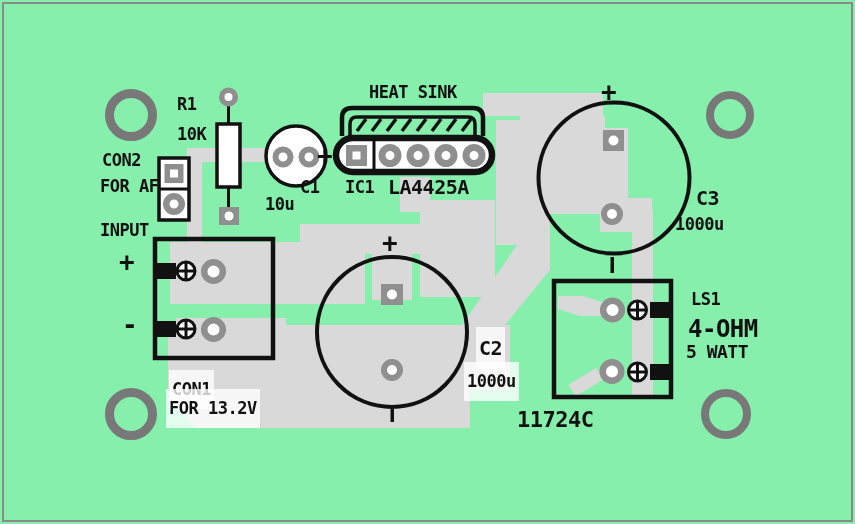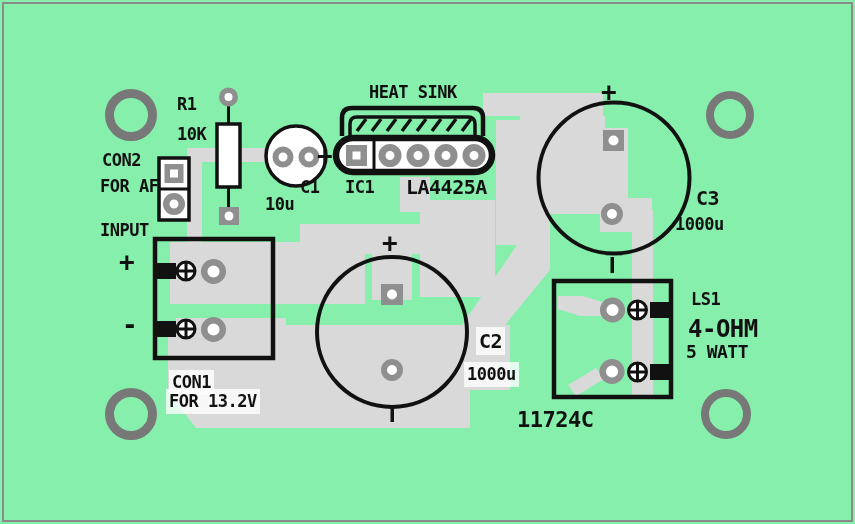--- a/index.html
+++ b/index.html
@@ -4,21 +4,21 @@
 <style>
   html,body{margin:0;padding:0;background:#fff;}
   #canvas{position:relative;width:855px;height:524px;background:#86efac;overflow:hidden;
           font-family:"DejaVu Sans Mono", monospace;}
   #frame{position:absolute;inset:2px;border:2.5px solid #8a8a8a;pointer-events:none;}
   svg{position:absolute;left:0;top:0;}
   .lbl{position:absolute;font-weight:bold;color:#111;font-size:17px;line-height:1;
        letter-spacing:-0.5px;white-space:pre;}
   .big{font-size:20px;}
   .mark{font-size:26px;letter-spacing:0;}
-  .halo{background:rgba(255,255,255,0.78);padding:4px 3px;}
+  .halo{background:rgba(255,255,255,0.78);padding:11px 3px;}
 </style>
 </head>
 <body>
 
 <div id="canvas">
 
   <svg width="855" height="524" viewBox="0 0 855 524">
 
     <g fill="#d9d9d9">
       <path d="M187,148 H266 V162 H202 V242 H187 Z"></path>
@@ -155,21 +155,21 @@
 
   <div class="lbl" style="left:102px;top:152px">CON2</div>
   <div class="lbl" style="left:100px;top:178px">FOR AF</div>
   <div class="lbl" style="left:100px;top:222px">INPUT</div>
 
   <div class="lbl mark" style="left:317px;top:143px">+</div>
   <div class="lbl" style="left:300px;top:179px">C1</div>
   <div class="lbl" style="left:265px;top:196px">10u</div>
 
   <div class="lbl" style="left:345px;top:179px">IC1</div>
-  <div class="lbl big" style="left:406px;top:177px">LA4425A</div>
+  <div class="lbl big" style="left:388px;top:177px">LA4425A</div>
 
   <div class="lbl mark" style="left:601px;top:79px">+</div>
   <div class="lbl big" style="left:696px;top:188px">C3</div>
   <div class="lbl" style="left:675px;top:216px">1000u</div>
 
   <div class="lbl mark" style="left:382px;top:230px">+</div>
   <div class="lbl big halo" style="left:476px;top:327px">C2</div>
   <div class="lbl halo" style="left:464px;top:362px">1000u</div>
 
   <div class="lbl mark" style="left:119px;top:249px">+</div>

